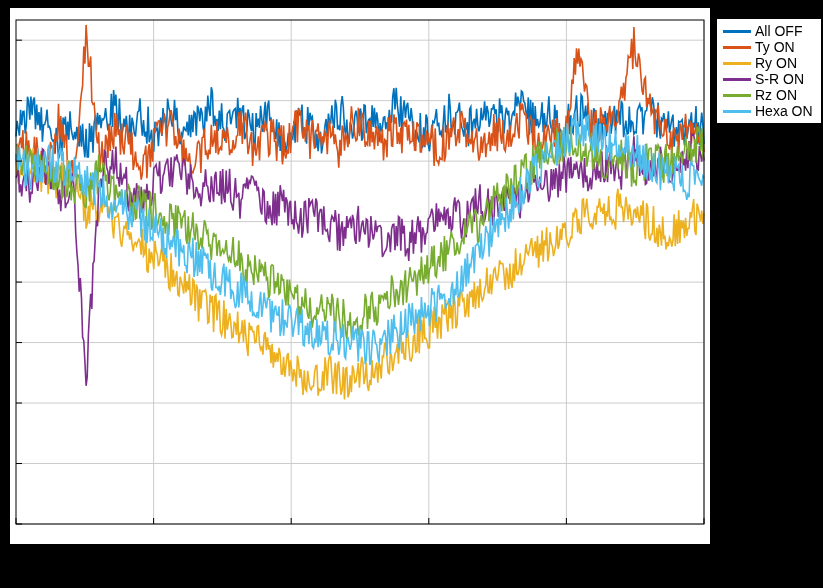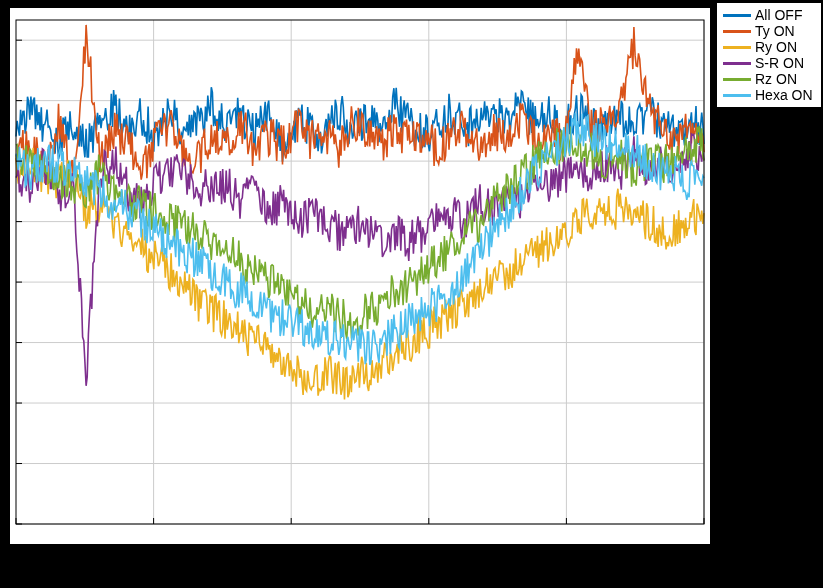--- a/index.html
+++ b/index.html
@@ -2,21 +2,21 @@
 <html><head>
 <meta charset="utf-8">
 <style>
 html,body{margin:0;padding:0;background:#000;font-family:"Segoe UI",Arial,sans-serif;font-size:14px;color:#000}
 .stage{position:relative;width:823px;height:588px;background:#000}
 .plot-wrap{position:absolute;left:10px;top:8px;width:700px;height:536px;background:#fff}
 svg.plot{width:700px;height:536px;display:block}
 .grid line{stroke:#ccc;stroke-width:1}
 .axis line,.axis path{stroke:#000;stroke-width:1;fill:none}
 .series{fill:none;stroke-width:1.6}
-.legend-box{position:absolute;left:716px;top:2px;background:#fff;border:1px solid #000;padding:4px 8px 4px 6px}
+.legend-box{position:absolute;left:716px;top:18px;background:#fff;border:1px solid #000;padding:4px 8px 4px 6px}
 .legend-row{display:flex;align-items:center;white-space:nowrap;margin:0}
 .legend-swatch{display:inline-block;width:28px;height:3px;margin-right:4px}
 .legend-label{font-size:14px}
 </style>
 </head>
 <body>
 <div class="stage">
   <div class="plot-wrap">
     <svg class="plot" id="plot" viewBox="0 0 700 536">
         <rect x="0" y="0" width="700" height="536" fill="#fff"></rect>

